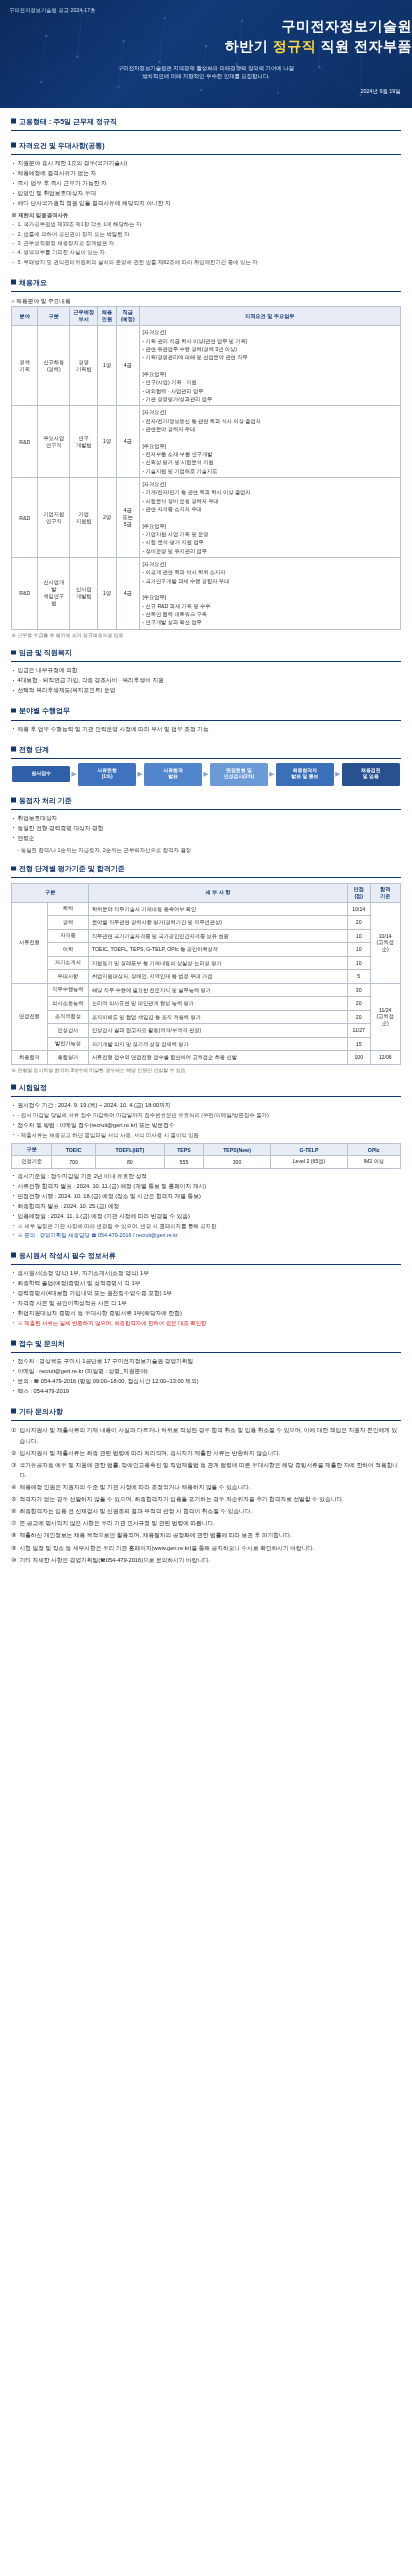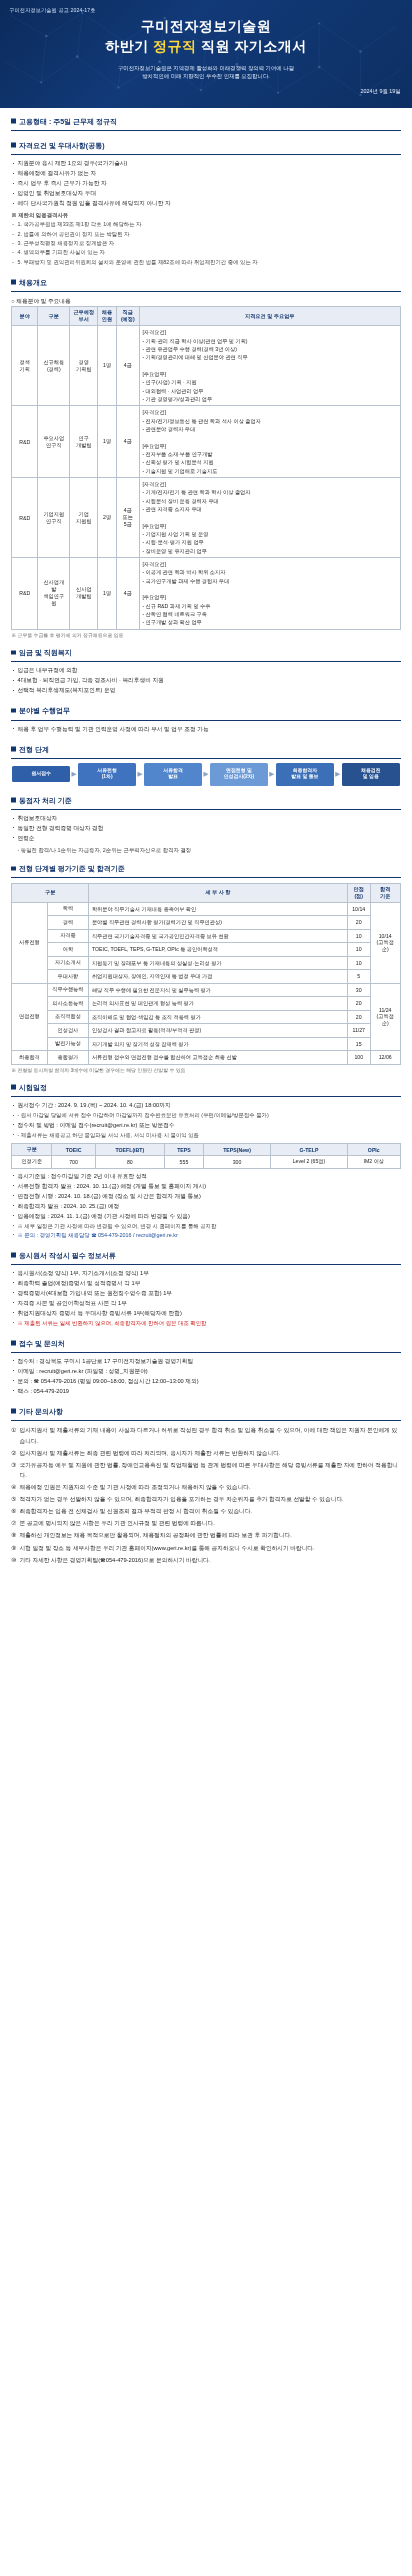--- a/index.html
+++ b/index.html
@@ -19,21 +19,21 @@
     background: linear-gradient(135deg, #0b2a5b 0%, #123a78 40%, #0d2f63 100%);
     color: #fff;
     padding: 7.2px 0 13.4px 0;
     overflow: hidden;
   }
   .hero .net { position:absolute; inset:0; opacity:.35; }
   .hero-topline {
     font-size: 5.2px; color: #cfe0f5; padding: 0 9.3px 4.1px 9.3px;
     letter-spacing: 0.1px; position: relative; z-index: 2;
   }
-  .hero-title-wrap { position: relative; z-index: 2; text-align:center; }
+  .hero-title-wrap { position: relative; z-index: 2; text-align:right; }
   .hero-t1 { font-size: 14px; font-weight: bold; letter-spacing: 0.5px; }
   .hero-t2 { font-size: 14px; font-weight: bold; letter-spacing: 0.5px; margin-top: 2.1px; }
   .hero-t2 .em { color: #ffd83d; }
   .hero-desc {
     position: relative; z-index:2; text-align:center; margin-top: 7.2px;
     font-size: 5.4px; line-height: 1.6; color: #dce8f8;
   }
   .hero-date { position: relative; z-index:2; text-align:right; padding: 7.2px 11.3px 0 0; font-size: 5.4px; color:#eaf1fb; }
   .hero-org { position: relative; z-index:2; text-align:right; padding: 2.1px 11.3px 0 0; font-size: 7.7px; font-weight: bold; letter-spacing: 0.5px; }
 
@@ -116,21 +116,21 @@
         <circle cx="540" cy="180" r="2"></circle>
           <circle cx="620" cy="130" r="2.5"></circle>
           <circle cx="700" cy="185" r="2"></circle>
       </g>
     </svg>
 
     <div class="hero-topline">구미전자정보기술원 공고 2024-17호</div>
 
     <div class="hero-title-wrap">
       <div class="hero-t1">구미전자정보기술원</div>
-      <div class="hero-t2"><span>하반기 </span><span class="em">정규직</span><span> 직원 자기소개서</span></div>
+      <div class="hero-t2"><span>하반기 </span><span class="em">정규직</span><span> 직원 전자부품</span></div>
     </div>
 
     <div class="hero-desc">
       <div>구미전자정보기술원은 지역경제 활성화와 미래경쟁력 창의력 기여에 나갈</div>
       <div>방치적인에 미래 지향적인 우수한 인재를 모집합니다.</div>
     </div>
 
     <div class="hero-date">2024년 9월 19일</div>
   </div>
 

